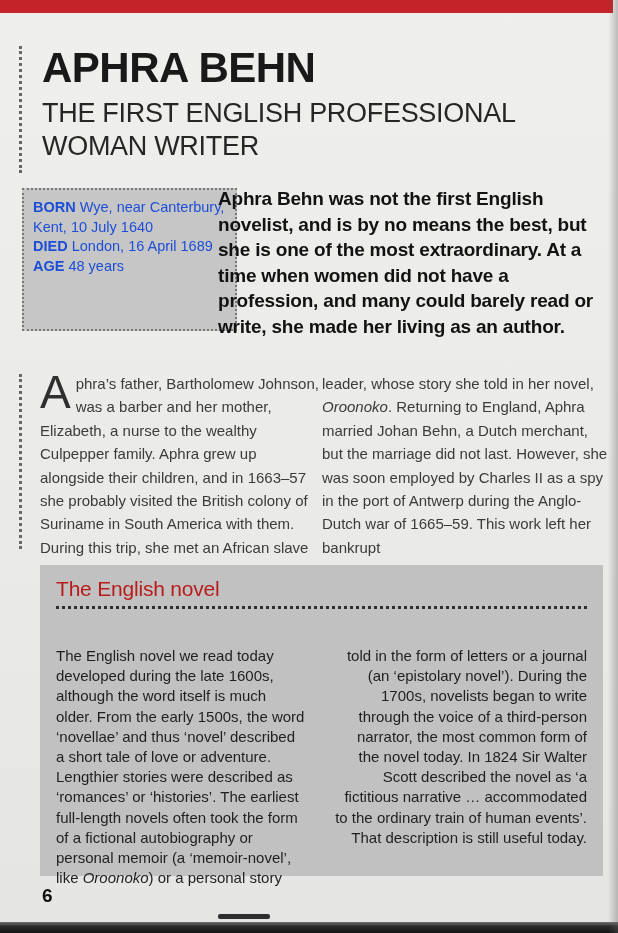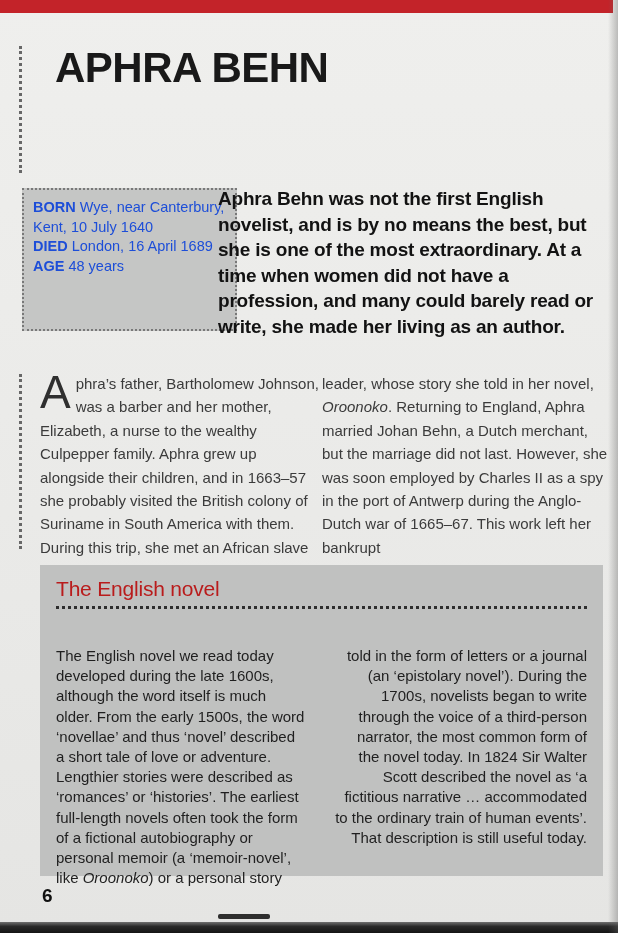--- a/index.html
+++ b/index.html
@@ -23,21 +23,21 @@
     position:absolute; bottom:0; left:0; width:100%; height:11px;
     background:linear-gradient(to bottom,#707070 0%, #2a2a2a 40%, #141414 100%);
   }
   .scan-mark { position:absolute; bottom:14px; left:218px; width:52px; height:5px; background:#2e2e2e; border-radius:2px; }
 
   .dotted-v { border-left:3px dotted #676767; position:absolute; width:0; }
   .dv-title { left:19px; top:46px; height:127px; }
   .dv-body  { left:19px; top:374px; height:175px; }
 
   .title {
-    position:absolute; left:55px; top:44px;
+    position:absolute; left:42px; top:44px;
     font-size:42px; font-weight:bold; color:#191919; letter-spacing:-0.5px;
   }
   .subtitle {
     position:absolute; left:42px; top:97px;
     font-size:27px; font-weight:400; color:#262626; line-height:33px; letter-spacing:-0.3px;
   }
 
   .info-box {
     position:absolute; left:22px; top:188px; width:215px; height:143px;
     background:#c5c6c5; border:2px dotted #787878;
@@ -73,37 +73,41 @@
 <body>
 
 <div class="page">
 
   <div class="top-bar"></div>
 
   <div class="dotted-v dv-title"></div>
 
   <h1 class="title">APHRA BEHN</h1>
 
+  <div class="subtitle">
+    <div>THE FIRST ENGLISH PROFESSIONAL</div>
+    <div>WOMAN WRITER</div>
+  </div>
 
   <div class="info-box">
     <div><span class="lbl">BORN</span> <span>Wye, near Canterbury, Kent, 10 July 1640</span></div>
     <div><span class="lbl">DIED</span> <span>London, 16 April 1689</span></div>
     <div><span class="lbl">AGE</span> <span>48 years</span></div>
   </div>
 
   <p class="intro">Aphra Behn was not the first English novelist, and is by no means the best, but she is one of the most extraordinary. At a time when women did not have a profession, and many could barely read or write, she made her living as an author.</p>
 
   <div class="dotted-v dv-body"></div>
 
   <div class="bodycol col1">
     <span class="dropcap">A</span><span>phra’s father, Bartholomew Johnson, was a barber and her mother, Elizabeth, a nurse to the wealthy Culpepper family. Aphra grew up alongside their children, and in 1663–57 she probably visited the British colony of Suriname in South America with them. During this trip, she met an African slave</span>
   </div>
 
   <div class="bodycol col2">
-    <span>leader, whose story she told in her novel, </span><i>Oroonoko</i><span>. Returning to England, Aphra married Johan Behn, a Dutch merchant, but the marriage did not last. However, she was soon employed by Charles II as a spy in the port of Antwerp during the Anglo-Dutch war of 1665–67. This work left her bankrupt</span>
+    <span>leader, whose story she told in her novel, </span><i>Oroonoko</i><span>. Returning to England, Aphra married Johan Behn, a Dutch merchant, but the marriage did not last. However, she was soon employed by Charles II as a spy in the port of Antwerp during the Anglo-Dutch war of 1665–59. This work left her bankrupt</span>
   </div>
 
   <div class="feature">
     <div class="feature-title">The English novel</div>
     <div class="feature-rule"></div>
     <div class="feature-cols">
       <div class="feature-col fcol1">
         <span>The English novel we read today developed during the late 1600s, although the word itself is much older. From the early 1500s, the word ‘novellae’ and thus ‘novel’ described a short tale of love or adventure. Lengthier stories were described as ‘romances’ or ‘histories’. The earliest full-length novels often took the form of a fictional autobiography or personal memoir (a ‘memoir-novel’, like </span><i>Oroonoko</i><span>) or a personal story</span>
       </div>
       <div class="feature-col fcol2">told in the form of letters or a journal (an ‘epistolary novel’). During the 1700s, novelists began to write through the voice of a third-person narrator, the most common form of the novel today. In 1824 Sir Walter Scott described the novel as ‘a fictitious narrative … accommodated to the ordinary train of human events’. That description is still useful today.</div>

